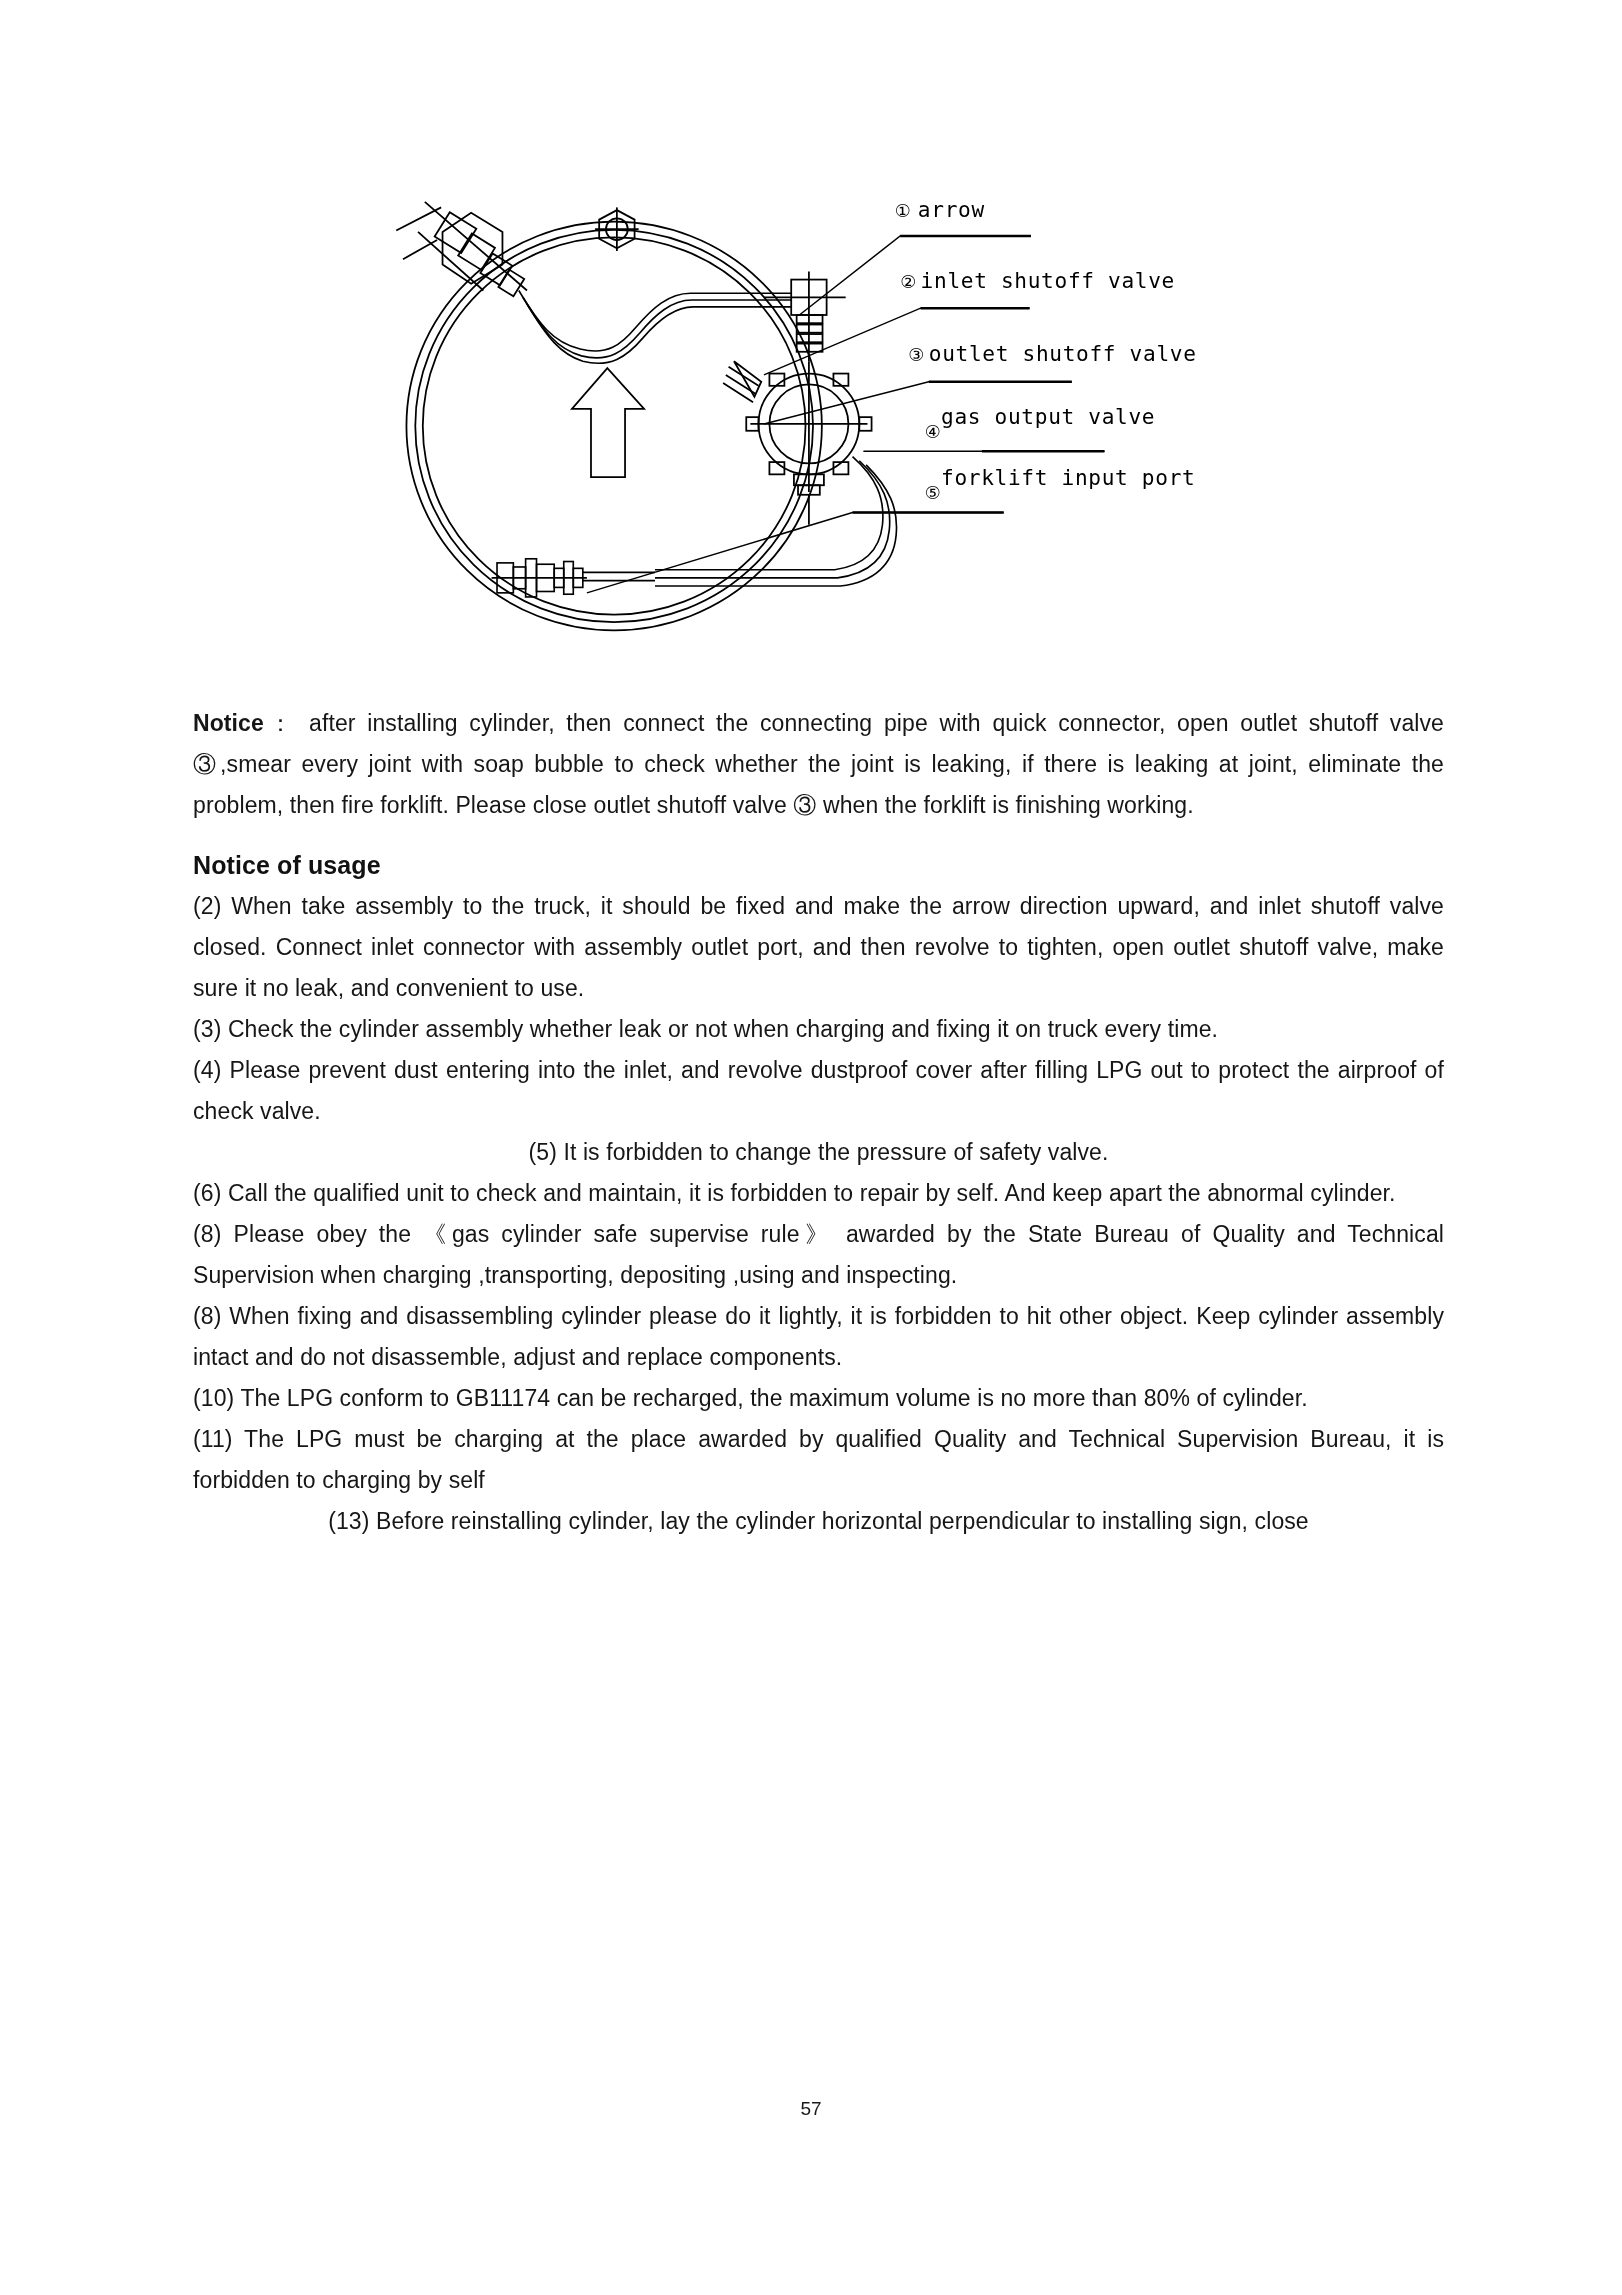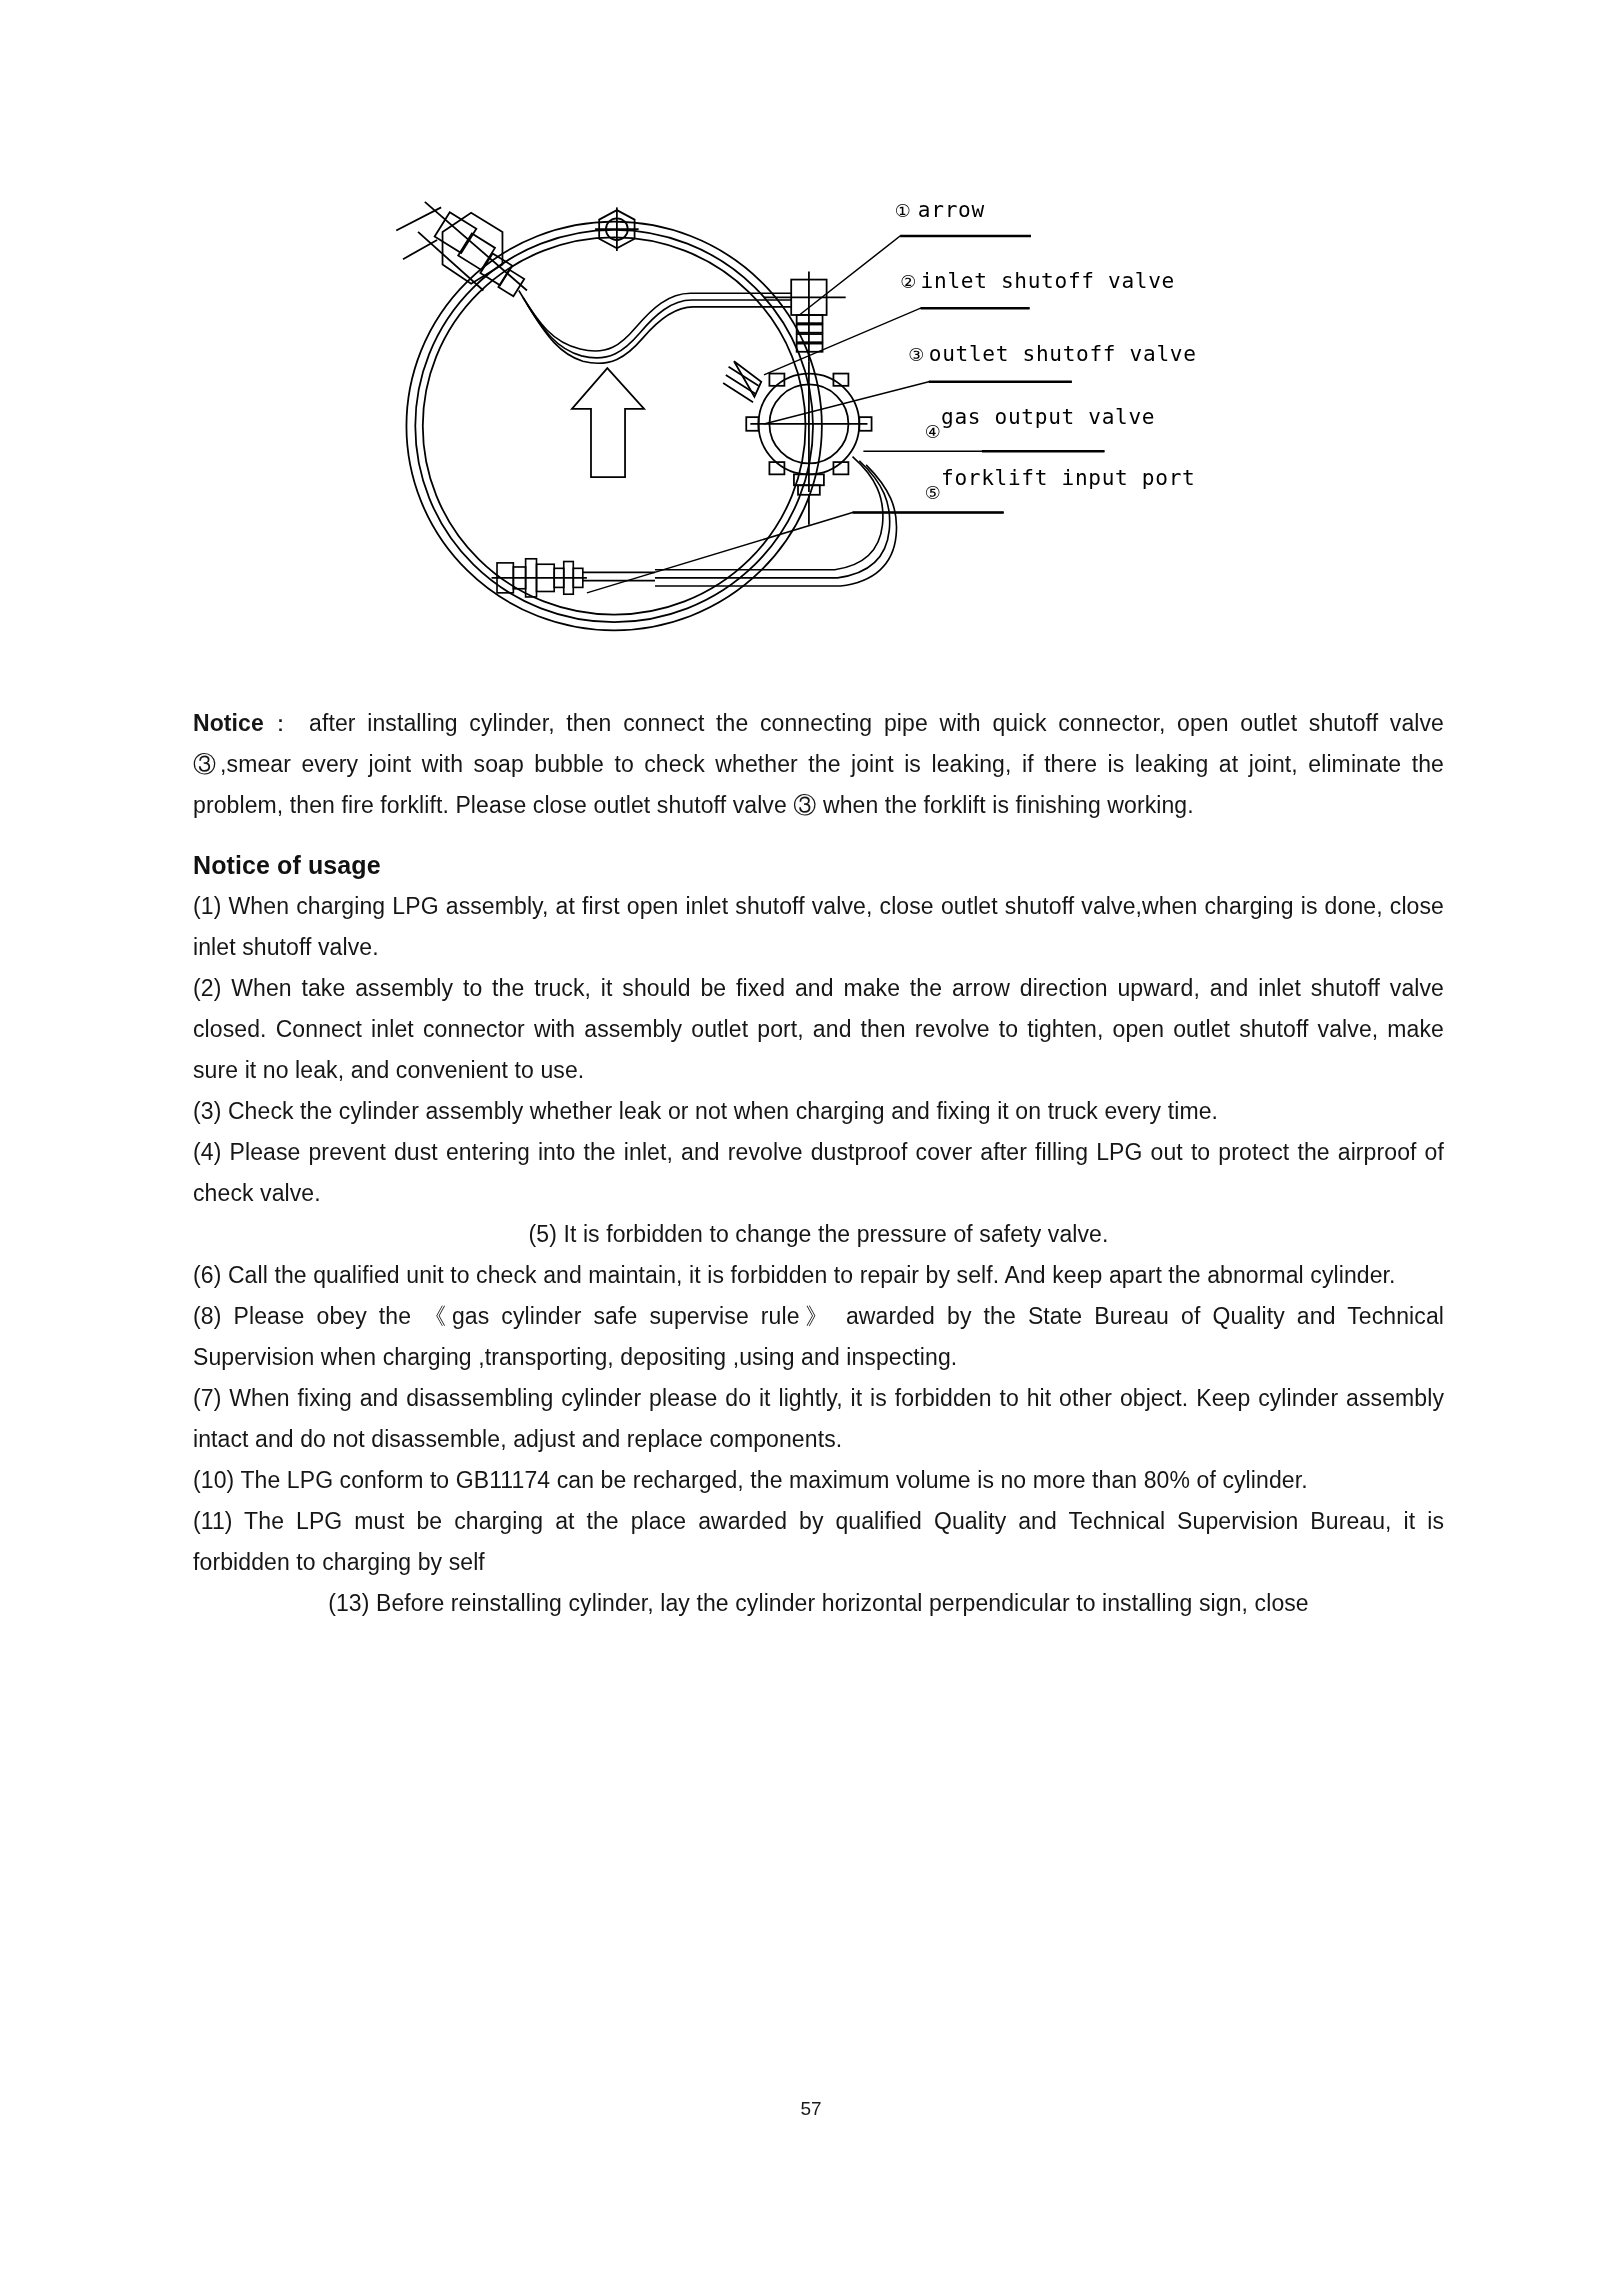--- a/index.html
+++ b/index.html
@@ -228,28 +228,27 @@
   </div>
 
   <div id="text-column">
 
     <p class="body"><b class="notice-word">Notice</b><span>：</span><span> after installing cylinder, then connect the connecting pipe with quick connector, open outlet shutoff valve ③,smear every joint with soap bubble to check whether the joint is leaking, if there is leaking at joint, eliminate the problem, then fire forklift. Please close outlet shutoff valve ③ when the forklift is finishing working.</span></p>
 
     <div class="spacer-md"></div>
 
     <h2 class="section-heading">Notice of usage</h2>
 
-    <p class="body">(1)   When charging LPG assembly, at first open inlet shutoff valve, close outlet shutoff valve,when charging is done, close inlet shutoff valve.</p>
     <p class="body">(2)    When take assembly to the truck, it should be fixed and make the arrow direction upward, and inlet shutoff valve closed. Connect inlet connector with assembly outlet port, and then revolve to tighten, open outlet shutoff valve, make sure it no leak, and convenient to use.</p>
     <p class="body">(3)   Check the cylinder assembly whether leak or not when charging and fixing it on truck every time.</p>
     <p class="body">(4)   Please prevent dust entering into the inlet, and revolve dustproof cover after filling LPG out to protect the airproof of check valve.</p>
     <p class="body last-left">(5) It is forbidden to change the pressure of safety valve.</p>
     <p class="body">(6) Call the qualified unit to check and maintain, it is forbidden to repair by self. And keep apart the abnormal cylinder.</p>
     <p class="body">(8) Please obey the   《gas cylinder safe supervise rule》 awarded by the State Bureau of Quality and Technical Supervision when charging ,transporting, depositing ,using and inspecting.</p>
-    <p class="body">(7) When fixing and disassembling cylinder please do it lightly, it is forbidden to hit other object. Keep cylinder assembly intact and do not disassemble, adjust and replace components.</p>
+    <p class="body">(8) When fixing and disassembling cylinder please do it lightly, it is forbidden to hit other object. Keep cylinder assembly intact and do not disassemble, adjust and replace components.</p>
     <p class="body">(10) The LPG conform to GB11174 can be recharged, the maximum volume is no more than 80% of cylinder.</p>
     <p class="body">(11) The LPG must be charging at the place awarded by qualified Quality and Technical Supervision Bureau, it is forbidden to charging by self</p>
     <p class="body last-left">(13) Before reinstalling cylinder, lay the cylinder horizontal perpendicular to installing sign, close</p>
 
   </div>
 
   <div id="page-number">57</div>
 
 </div>
 

